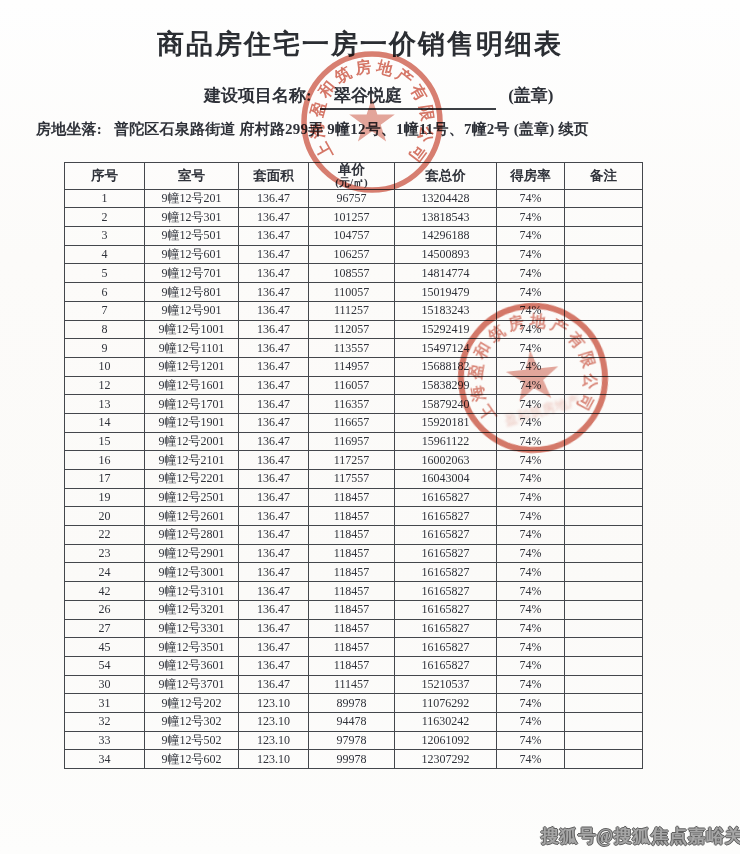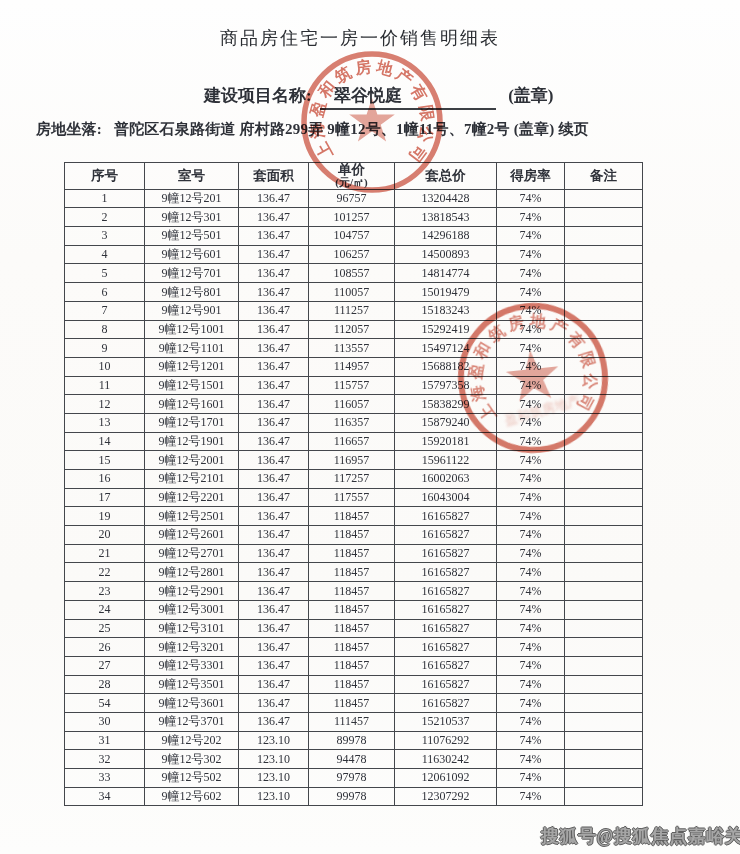--- a/index.html
+++ b/index.html
@@ -9,21 +9,21 @@
     font-family:"Liberation Serif","DejaVu Serif",serif;
     position:relative;overflow:hidden;
   }
   .page{
     position:absolute;inset:0;
     background:linear-gradient(180deg,#fefefe 0%,#fcfbf9 30%,#fbfaf8 70%,#fdfdfc 100%);
   }
   .doc-title{
     position:absolute;top:26px;left:0;width:720px;
     text-align:center;
-    font-size:18px;font-weight:normal;letter-spacing:2px;
+    font-size:27px;font-weight:bold;letter-spacing:2px;
     color:#2b2e33;margin:0;
   }
   .project-line{
     position:absolute;top:84px;left:204px;
     font-size:17px;font-weight:bold;color:#2e3138;
     white-space:nowrap;
   }
   .project-name{
     display:inline-block;min-width:148px;text-align:left;
     border-bottom:2px solid #3c3f44;
@@ -200,29 +200,20 @@
         <tr>
           <td>10</td>
           <td>9幢12号1201</td>
           <td>136.47</td>
           <td>114957</td>
           <td>15688182</td>
           <td>74%</td>
           <td></td>
         </tr>
         <tr>
-          <td>11</td>
-          <td>9幢12号1501</td>
-          <td>136.47</td>
-          <td>115757</td>
-          <td>15797358</td>
-          <td>74%</td>
-          <td></td>
-        </tr>
-        <tr>
           <td>12</td>
           <td>9幢12号1601</td>
           <td>136.47</td>
           <td>116057</td>
           <td>15838299</td>
           <td>74%</td>
           <td></td>
         </tr>
         <tr>
           <td>13</td>
@@ -281,29 +272,20 @@
         <tr>
           <td>20</td>
           <td>9幢12号2601</td>
           <td>136.47</td>
           <td>118457</td>
           <td>16165827</td>
           <td>74%</td>
           <td></td>
         </tr>
         <tr>
-          <td>21</td>
-          <td>9幢12号2701</td>
-          <td>136.47</td>
-          <td>118457</td>
-          <td>16165827</td>
-          <td>74%</td>
-          <td></td>
-        </tr>
-        <tr>
           <td>22</td>
           <td>9幢12号2801</td>
           <td>136.47</td>
           <td>118457</td>
           <td>16165827</td>
           <td>74%</td>
           <td></td>
         </tr>
         <tr>
           <td>23</td>
@@ -317,21 +299,21 @@
         <tr>
           <td>24</td>
           <td>9幢12号3001</td>
           <td>136.47</td>
           <td>118457</td>
           <td>16165827</td>
           <td>74%</td>
           <td></td>
         </tr>
         <tr>
-          <td>25</td>
+          <td>42</td>
           <td>9幢12号3101</td>
           <td>136.47</td>
           <td>118457</td>
           <td>16165827</td>
           <td>74%</td>
           <td></td>
         </tr>
         <tr>
           <td>26</td>
           <td>9幢12号3201</td>
@@ -344,21 +326,21 @@
         <tr>
           <td>27</td>
           <td>9幢12号3301</td>
           <td>136.47</td>
           <td>118457</td>
           <td>16165827</td>
           <td>74%</td>
           <td></td>
         </tr>
         <tr>
-          <td>28</td>
+          <td>45</td>
           <td>9幢12号3501</td>
           <td>136.47</td>
           <td>118457</td>
           <td>16165827</td>
           <td>74%</td>
           <td></td>
         </tr>
         <tr>
           <td>54</td>
           <td>9幢12号3601</td>

